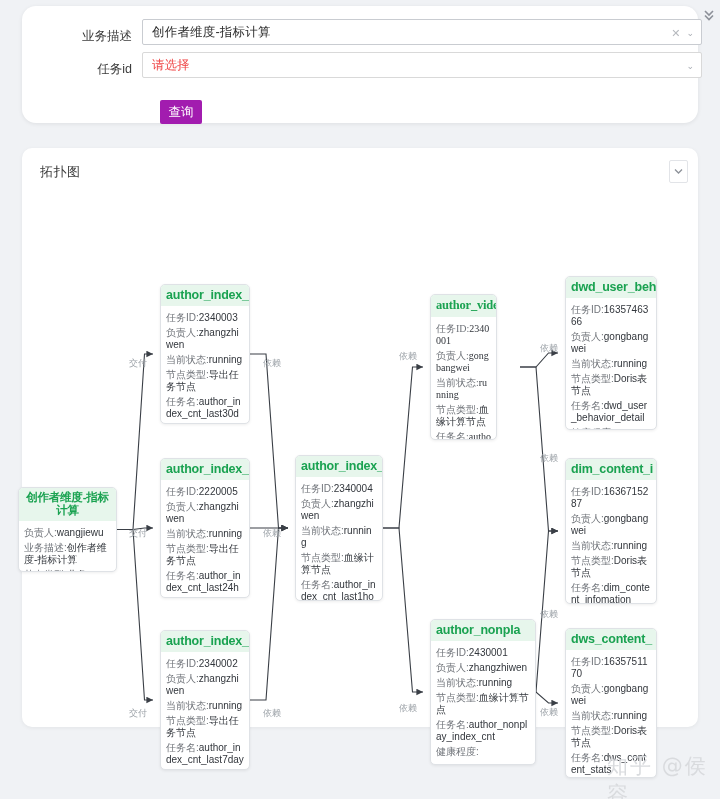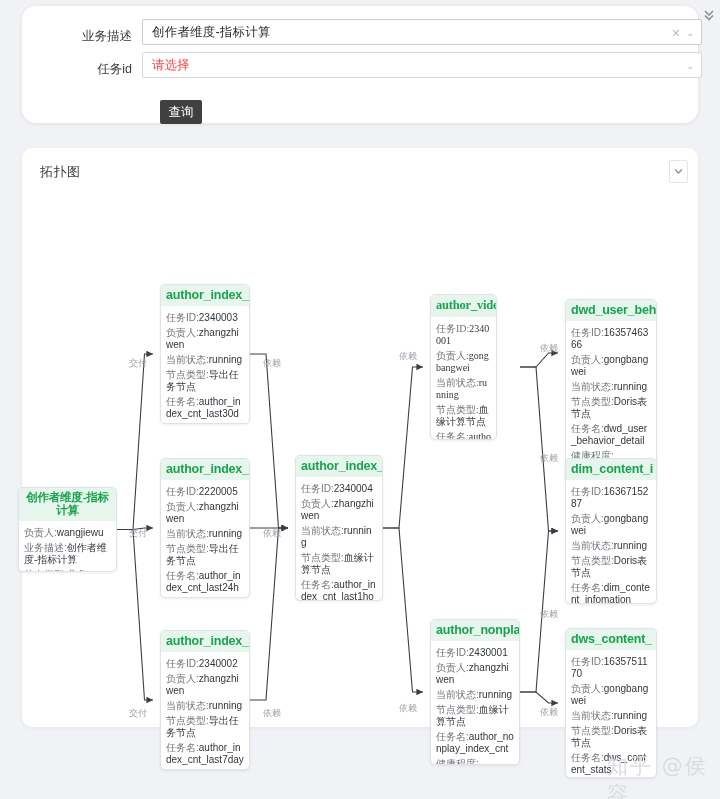--- a/index.html
+++ b/index.html
@@ -27,21 +27,21 @@
     display:flex;align-items:center;box-sizing:border-box;
   }
   .sel.filled{border-color:#c9ccd1;}
   .sel-val{padding-left:9px;font-size:12.5px;color:#2b2b2b;letter-spacing:.2px;}
   .sel-ph{padding-left:9px;font-size:12.5px;color:#ef4444;}
   .sel-icons{position:absolute;right:7px;top:0;height:26px;display:flex;align-items:center;gap:6px;}
   .ic{color:#b6b9be;font-size:11px;line-height:1;}
   .chev{color:#a9adb4;font-size:9px;line-height:1;}
   .query-btn{
     position:absolute;left:138px;top:94px;
-    width:42px;height:24px;background:#404040;color:#fff;
+    width:42px;height:24px;background:#a21caf;color:#fff;
     border:none;border-radius:2px;font-size:12.5px;
     display:flex;align-items:center;justify-content:center;cursor:pointer;
     font-family:"Liberation Sans",sans-serif;
   }
   .dbl-chev{
     position:absolute;left:703px;top:8px;color:#8d9199;
     font-size:10px;line-height:7px;text-align:center;cursor:pointer;
   }
   
   .topo-card{
@@ -203,32 +203,32 @@
       <div class="node-title">author_video_</div>
       <div class="node-body">
         <div class="nf"><span>任务ID:</span><span class="val">2340001</span></div>
         <div class="nf"><span>负责人:</span><span class="val">gongbangwei</span></div>
         <div class="nf"><span>当前状态:</span><span class="val">running</span></div>
         <div class="nf"><span>节点类型:</span><span class="val">血缘计算节点</span></div>
         <div class="nf"><span>任务名:</span><span class="val">author_video_play_time</span></div>
         <div class="nf"><span>健康程度:</span><span class="val"></span></div>
       </div>
     </div>
-    <div class="node" style="left: 430px; top: 619px; width: 90px; height: 146px;">
+    <div class="node" style="left: 430px; top: 619px; width: 106px; height: 146px;">
       <div class="node-title">author_nonpla</div>
       <div class="node-body">
         <div class="nf"><span>任务ID:</span><span class="val">2430001</span></div>
         <div class="nf"><span>负责人:</span><span class="val">zhangzhiwen</span></div>
         <div class="nf"><span>当前状态:</span><span class="val">running</span></div>
         <div class="nf"><span>节点类型:</span><span class="val">血缘计算节点</span></div>
         <div class="nf"><span>任务名:</span><span class="val">author_nonplay_index_cnt</span></div>
         <div class="nf"><span>健康程度:</span><span class="val"></span></div>
       </div>
     </div>
-    <div class="node" style="left: 565px; top: 276px; width: 92px; height: 182px; margin-top: 23px;">
+    <div class="node" style="left: 565px; top: 276px; width: 92px; height: 154px;">
       <div class="node-title">dwd_user_beh</div>
       <div class="node-body">
         <div class="nf"><span>任务ID:</span><span class="val">1635746366</span></div>
         <div class="nf"><span>负责人:</span><span class="val">gongbangwei</span></div>
         <div class="nf"><span>当前状态:</span><span class="val">running</span></div>
         <div class="nf"><span>节点类型:</span><span class="val">Doris表节点</span></div>
         <div class="nf"><span>任务名:</span><span class="val">dwd_user_behavior_detail</span></div>
         <div class="nf"><span>健康程度:</span><span class="val"></span></div>
       </div>
     </div>

